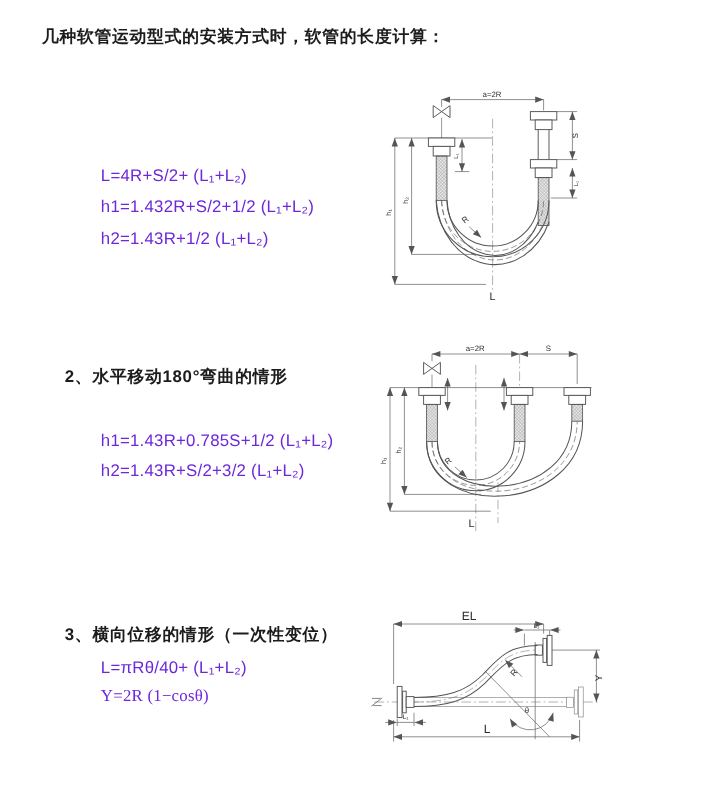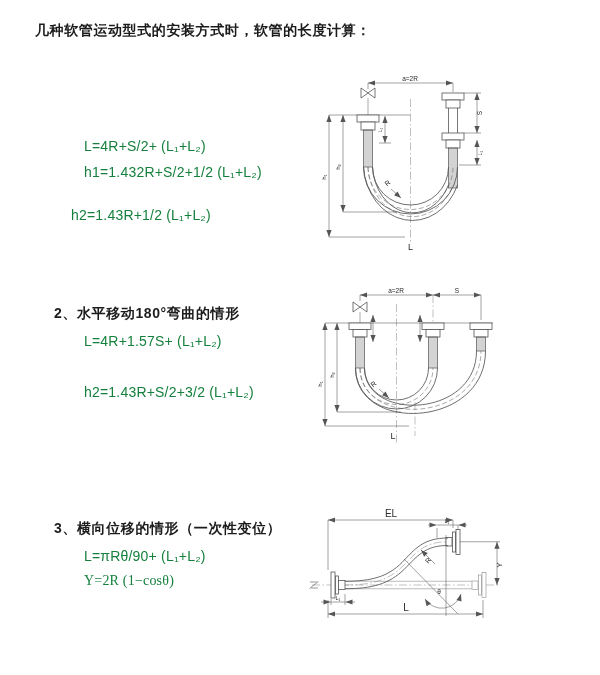--- a/index.html
+++ b/index.html
@@ -1,22 +1,22 @@
 <!DOCTYPE html>
 <html><head>
 <meta charset="utf-8">
 <style>
   html,body{margin:0;padding:0;background:#ffffff;}
   body{width:600px;height:675px;font-family:"Liberation Sans","DejaVu Sans",sans-serif;color:#1c1c1c;}
   .page{position:relative;width:600px;height:675px;background:#ffffff;overflow:hidden;padding-left:12px;}
   .title{position:absolute;left:35px;top:22px;font-size:14px;font-weight:bold;letter-spacing:.6px;white-space:nowrap;}
   .heading{position:absolute;font-size:14px;font-weight:bold;letter-spacing:.6px;white-space:nowrap;}
-  .formula{position:absolute;font-size:14px;letter-spacing:.2px;white-space:nowrap;color:#15803d;}
+  .formula{position:absolute;font-size:14px;letter-spacing:.2px;white-space:nowrap;color:#6d28d9;}
   #sec1-h{left:54px;top:108px;}
-  #f11{left:84px;top:138px;} #f12{left:84px;top:164px;} #f13{left:71px;top:190px;margin-top:17px;}
+  #f11{left:84px;top:138px;} #f12{left:84px;top:164px;} #f13{left:84px;top:190px;}
   #sec2-h{left:54px;top:305px;}
   #f21{left:84px;top:333px;} #f22{left:84px;top:359px;} #f23{left:84px;top:384px;}
   #sec3-h{left:54px;top:520px;}
   #f31{left:84px;top:548px;} #f32{left:84px;top:573px;font-family:Liberation Serif, serif;} #f33{left:84px;top:598px;}
   svg.diag{position:absolute;}
   #d1{left:305px;top:63px;}
   #d2{left:305px;top:276px;}
   #d3{left:300px;top:498px;}
   svg text{font-family:"Liberation Sans","DejaVu Sans",sans-serif;fill:#2a2a2a;}
 </style>
@@ -25,25 +25,25 @@
 
 <div class="page">
 
   <div class="title" id="doc-title">几种软管运动型式的安装方式时，软管的长度计算：</div>
 
   <div class="formula" id="f11">L=4R+S/2+ (L₁+L₂)</div>
   <div class="formula" id="f12">h1=1.432R+S/2+1/2 (L₁+L₂)</div>
   <div class="formula" id="f13">h2=1.43R+1/2 (L₁+L₂)</div>
 
   <div class="heading" id="sec2-h">2、水平移动180°弯曲的情形</div>
-  <div class="formula" id="f21">L=4R+1.57S+ (L₁+L₂)</div>
+  <div class="formula" id="f22">h1=1.43R+0.785S+1/2 (L₁+L₂)</div>
   <div class="formula" id="f23">h2=1.43R+S/2+3/2 (L₁+L₂)</div>
 
   <div class="heading" id="sec3-h">3、横向位移的情形（一次性变位）</div>
-  <div class="formula" id="f31">L=πRθ/90+ (L₁+L₂)</div>
+  <div class="formula" id="f31">L=πRθ/40+ (L₁+L₂)</div>
   <div class="formula" id="f32">Y=2R (1−cosθ)</div>
 
   <svg id="d1" class="diag" width="300" height="200" viewBox="0 0 300 200">
     <defs>
       <marker id="ar1" markerUnits="userSpaceOnUse" markerWidth="8" markerHeight="6" refX="7.5" refY="3" orient="auto-start-reverse">
         <path d="M0.5,0.4 L7.5,3 L0.5,5.6 Z" fill="#555"></path>
       </marker>
       <pattern id="hp1" patternUnits="userSpaceOnUse" width="4" height="4" patternTransform="rotate(45)">
         <path d="M0,1 H4 M0,3 H4 M1,0 V4 M3,0 V4" stroke="#909090" stroke-width="0.45"></path>
       </pattern>

